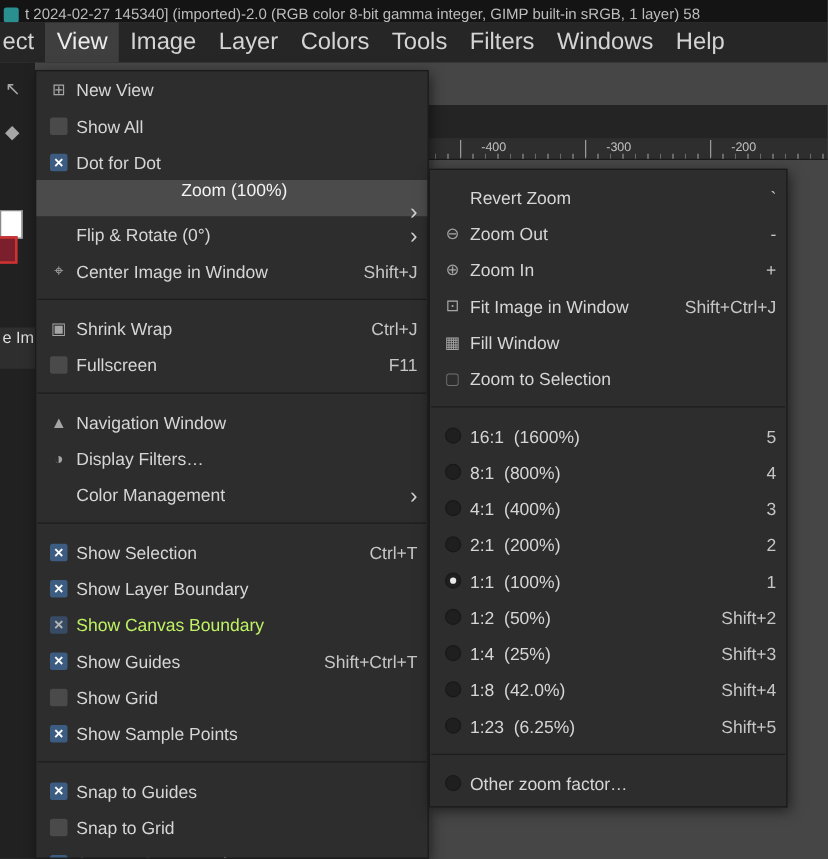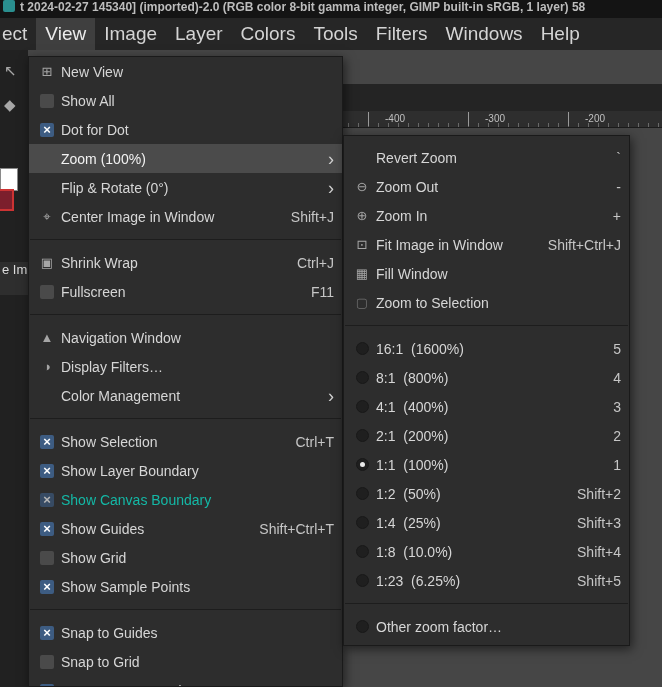--- a/index.html
+++ b/index.html
@@ -3,22 +3,22 @@
 <meta charset="utf-8">
 <style>
   * { margin:0; padding:0; box-sizing:border-box; }
   html,body { width:662px; height:687px; }
   body { position:relative; overflow:hidden; background:#464646;
          font-family:"Liberation Sans","DejaVu Sans",sans-serif; color:#d6d6d6; }
 
   
   .titlebar { position:absolute; top:0; left:0; width:662px; height:18px;
               background:#141414; color:#bdbdbd; font-size:12px;
-              display:flex; align-items:flex-start; gap:5px; padding-left:3px;
-              white-space:nowrap; overflow:hidden;font-weight:bold; }
+              display:flex; align-items:flex-end; gap:5px; padding-left:3px;
+              white-space:nowrap; overflow:hidden; }
   .title-icon { width:12px; height:12px; background:#2a8f8f; border-radius:2px; flex:0 0 auto; }
 
   
   .menubar { position:absolute; top:18px; left:0; width:662px; height:32px;
              background:#262626; display:flex; align-items:stretch;
              font-size:19px; color:#d4d4d4; }
   .mb-item { display:flex; align-items:center; padding:0 9px; cursor:default; }
   .mb-item:first-child { padding-left:2px; }
   .mb-item.active { background:#3f3f3f; color:#ececec; }
 
@@ -42,22 +42,22 @@
   .tick-label { position:absolute; top:1px; border-left:1px solid #9a9a9a;
                 padding-left:16px; height:14px; line-height:13px; }
 
   
   .menu { position:absolute; background:#2d2d2d; border:1px solid #1a1a1a;
           box-shadow:2px 3px 10px rgba(0,0,0,.55); font-size:14px; }
   .view-menu { top:56px; left:28px; width:315px; height:631px; overflow:hidden; }
   .zoom-menu { top:135px; left:343px; width:287px; padding:7px 0 4px; }
 
   .menu-item { height:29px; display:flex; align-items:center; padding:0 8px; cursor:default; }
-  .menu-item.highlight { background:#4b4b4b; color:#f2f2f2; }
-  .menu-item.disabled .label { color:#14b8a6; }
+  .menu-item.highlight { background:#4b4b4b; color:#f2f2f2;flex-direction:column; }
+  .menu-item.disabled .label { color:#bef264; }
   .gutter { width:20px; flex:0 0 auto; display:flex; align-items:center; justify-content:center; }
   .label { margin-left:4px; white-space:pre; }
   .shortcut { margin-left:auto; padding-left:18px; color:#c6c6c6; white-space:nowrap; }
   .sub-arrow { margin-left:auto; color:#d0d0d0; font-size:18px; line-height:1; }
   .separator { height:1px; background:#1d1d1d; margin:8px 1px; }
 
   .mi-icon { color:#a5a5a5; font-size:13px; line-height:1; }
   .mi-icon.dim { color:#6f6f6f; }
 
   .checkbox { width:14px; height:14px; background:#4a4a4a; border-radius:2px;
@@ -362,21 +362,21 @@
         <span class="radio"></span>
       </span>
     <span class="label">1:4  (25%)</span>
     <span class="shortcut">Shift+3</span>
   </div>
 
   <div class="menu-item">
     <span class="gutter">
         <span class="radio"></span>
       </span>
-    <span class="label">1:8  (10.0%)</span>
+    <span class="label">1:8  (42.0%)</span>
     <span class="shortcut">Shift+4</span>
   </div>
 
   <div class="menu-item">
     <span class="gutter">
         <span class="radio"></span>
       </span>
     <span class="label">1:23  (6.25%)</span>
     <span class="shortcut">Shift+5</span>
   </div>

